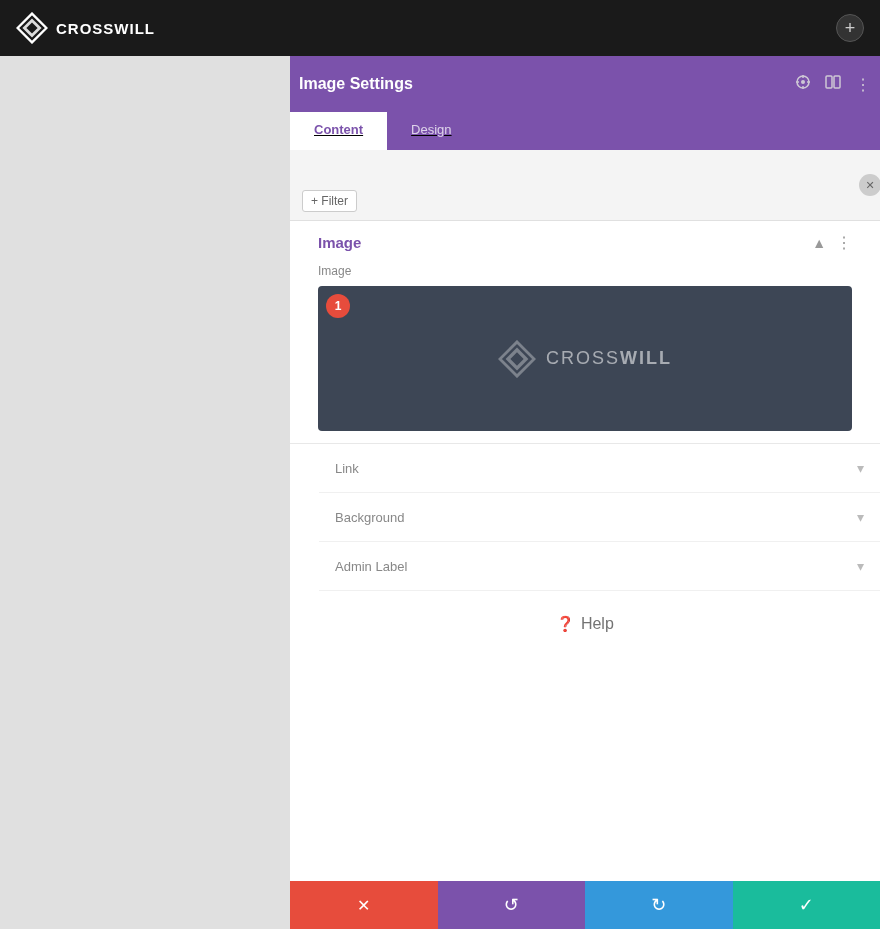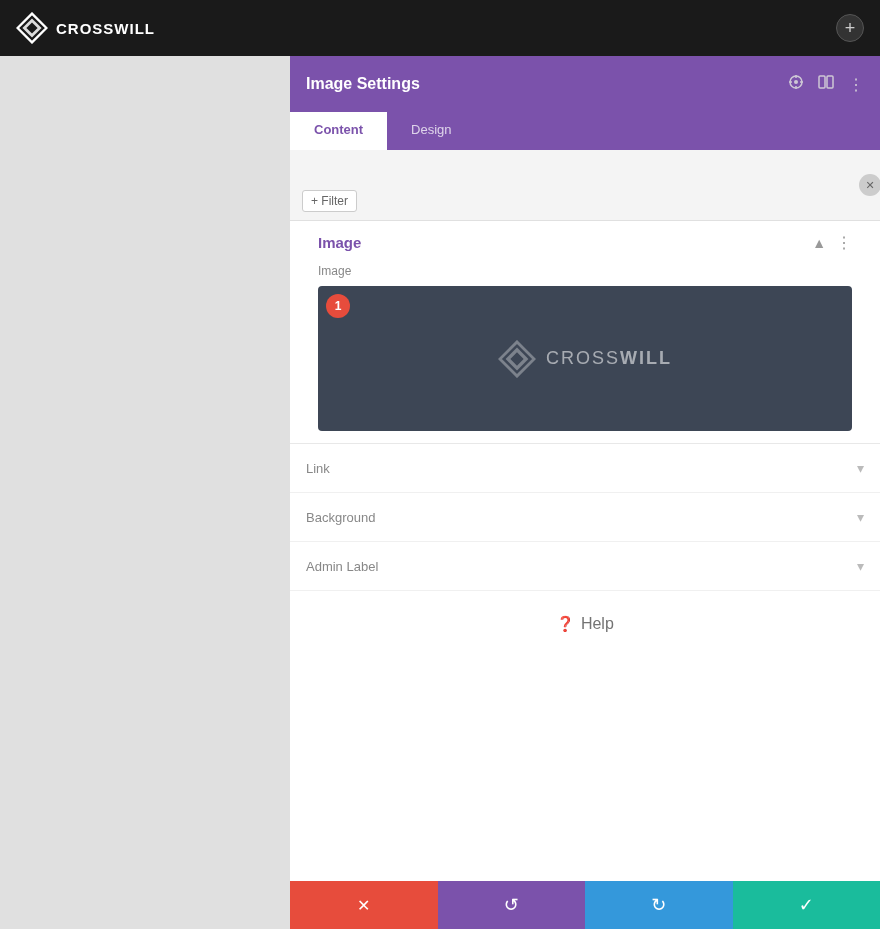--- a/index.html
+++ b/index.html
@@ -70,21 +70,21 @@
       right: 0;
       bottom: 0;
       background: #ffffff;
       display: flex;
       flex-direction: column;
     }
 
     
     .panel-header {
       background: #7b52ab;
-      padding: 0 16px;
+      padding: 0 9px;
       height: 56px;
       display: flex;
       align-items: center;
       justify-content: space-between;
       flex-shrink: 0;
     }
     .panel-title {
       color: #ffffff;
       font-size: 16px;
       font-weight: 600;
@@ -99,20 +99,21 @@
       font-size: 16px;
       cursor: pointer;
       opacity: 0.85;
     }
 
     
     .tabs {
       background: #7b52ab;
       display: flex;
       flex-shrink: 0;
+      text-decoration: underline;
     }
     .tab {
       padding: 10px 24px;
       color: rgba(255,255,255,0.75);
       font-size: 13px;
       font-weight: 500;
       cursor: pointer;
       border-bottom: 3px solid transparent;
     }
     .tab.active {
@@ -251,20 +252,21 @@
     }
 
     
     .collapsible-row {
       display: flex;
       align-items: center;
       justify-content: space-between;
       padding: 16px 16px;
       border-bottom: 1px solid #f0f0f0;
       cursor: pointer;
+      margin-left: 29px;
     }
     .collapsible-label {
       font-size: 13px;
       color: #888;
     }
     .collapsible-chevron {
       color: #bbb;
       font-size: 14px;
     }
 

